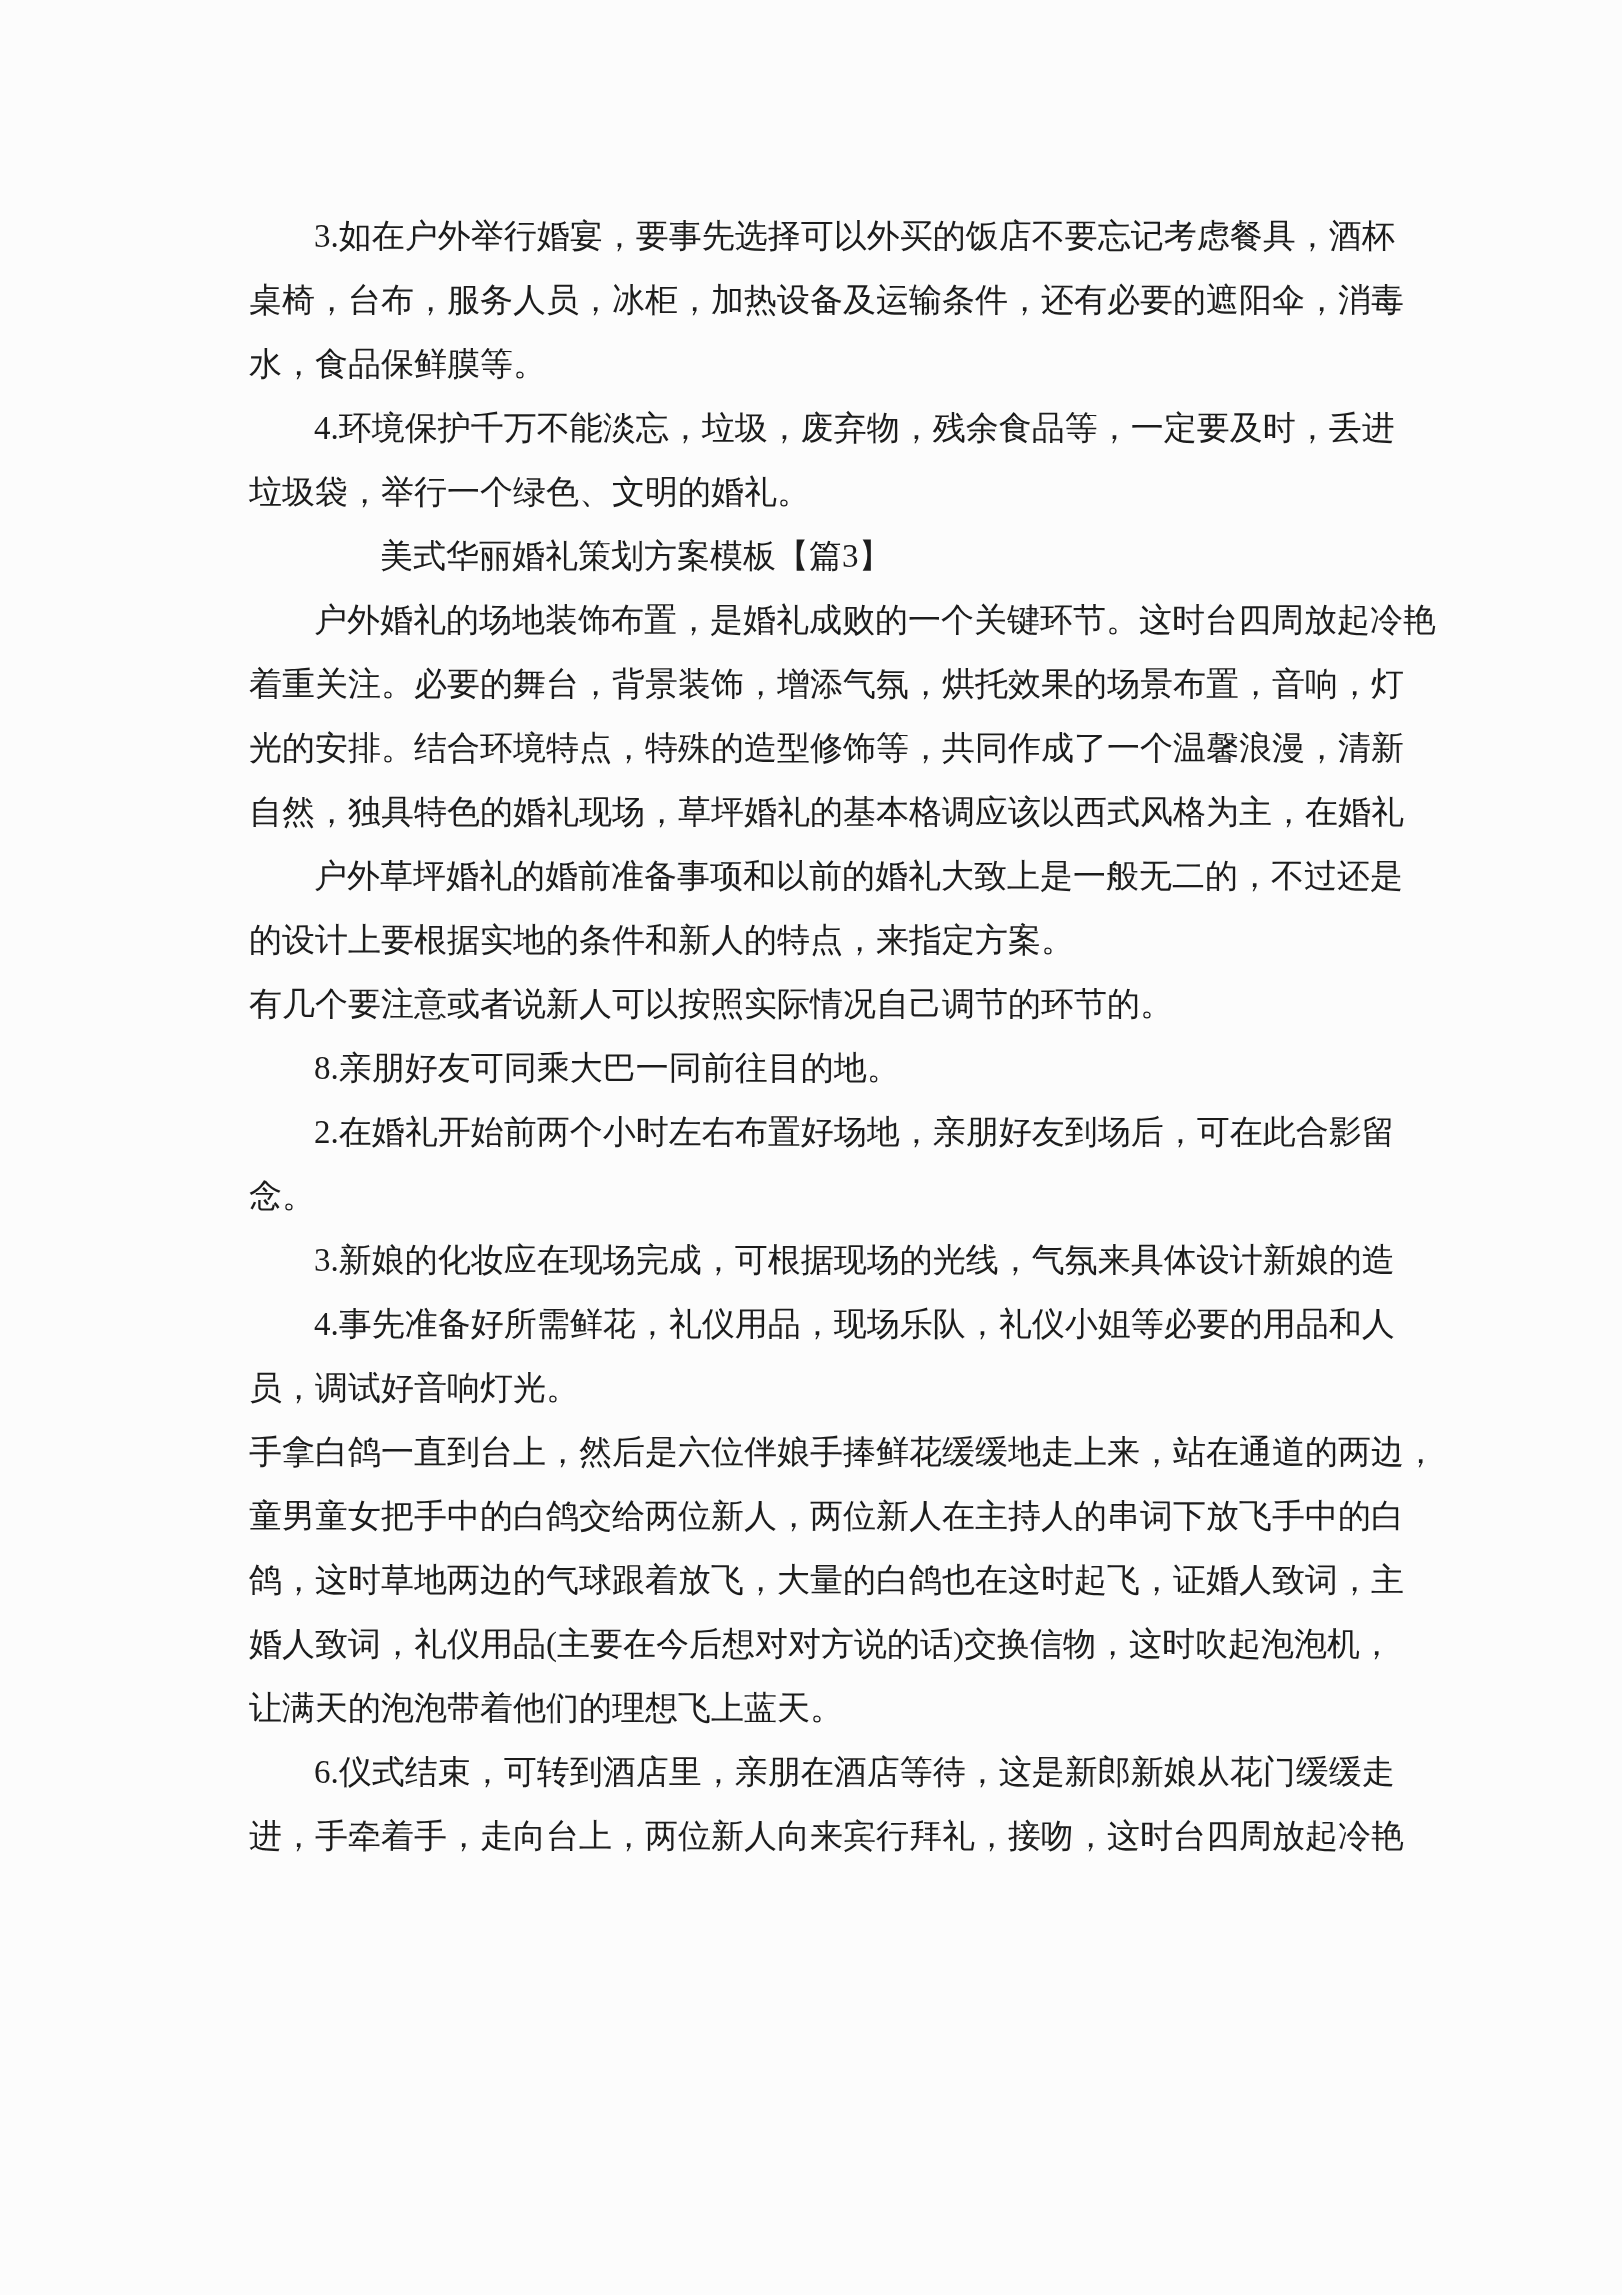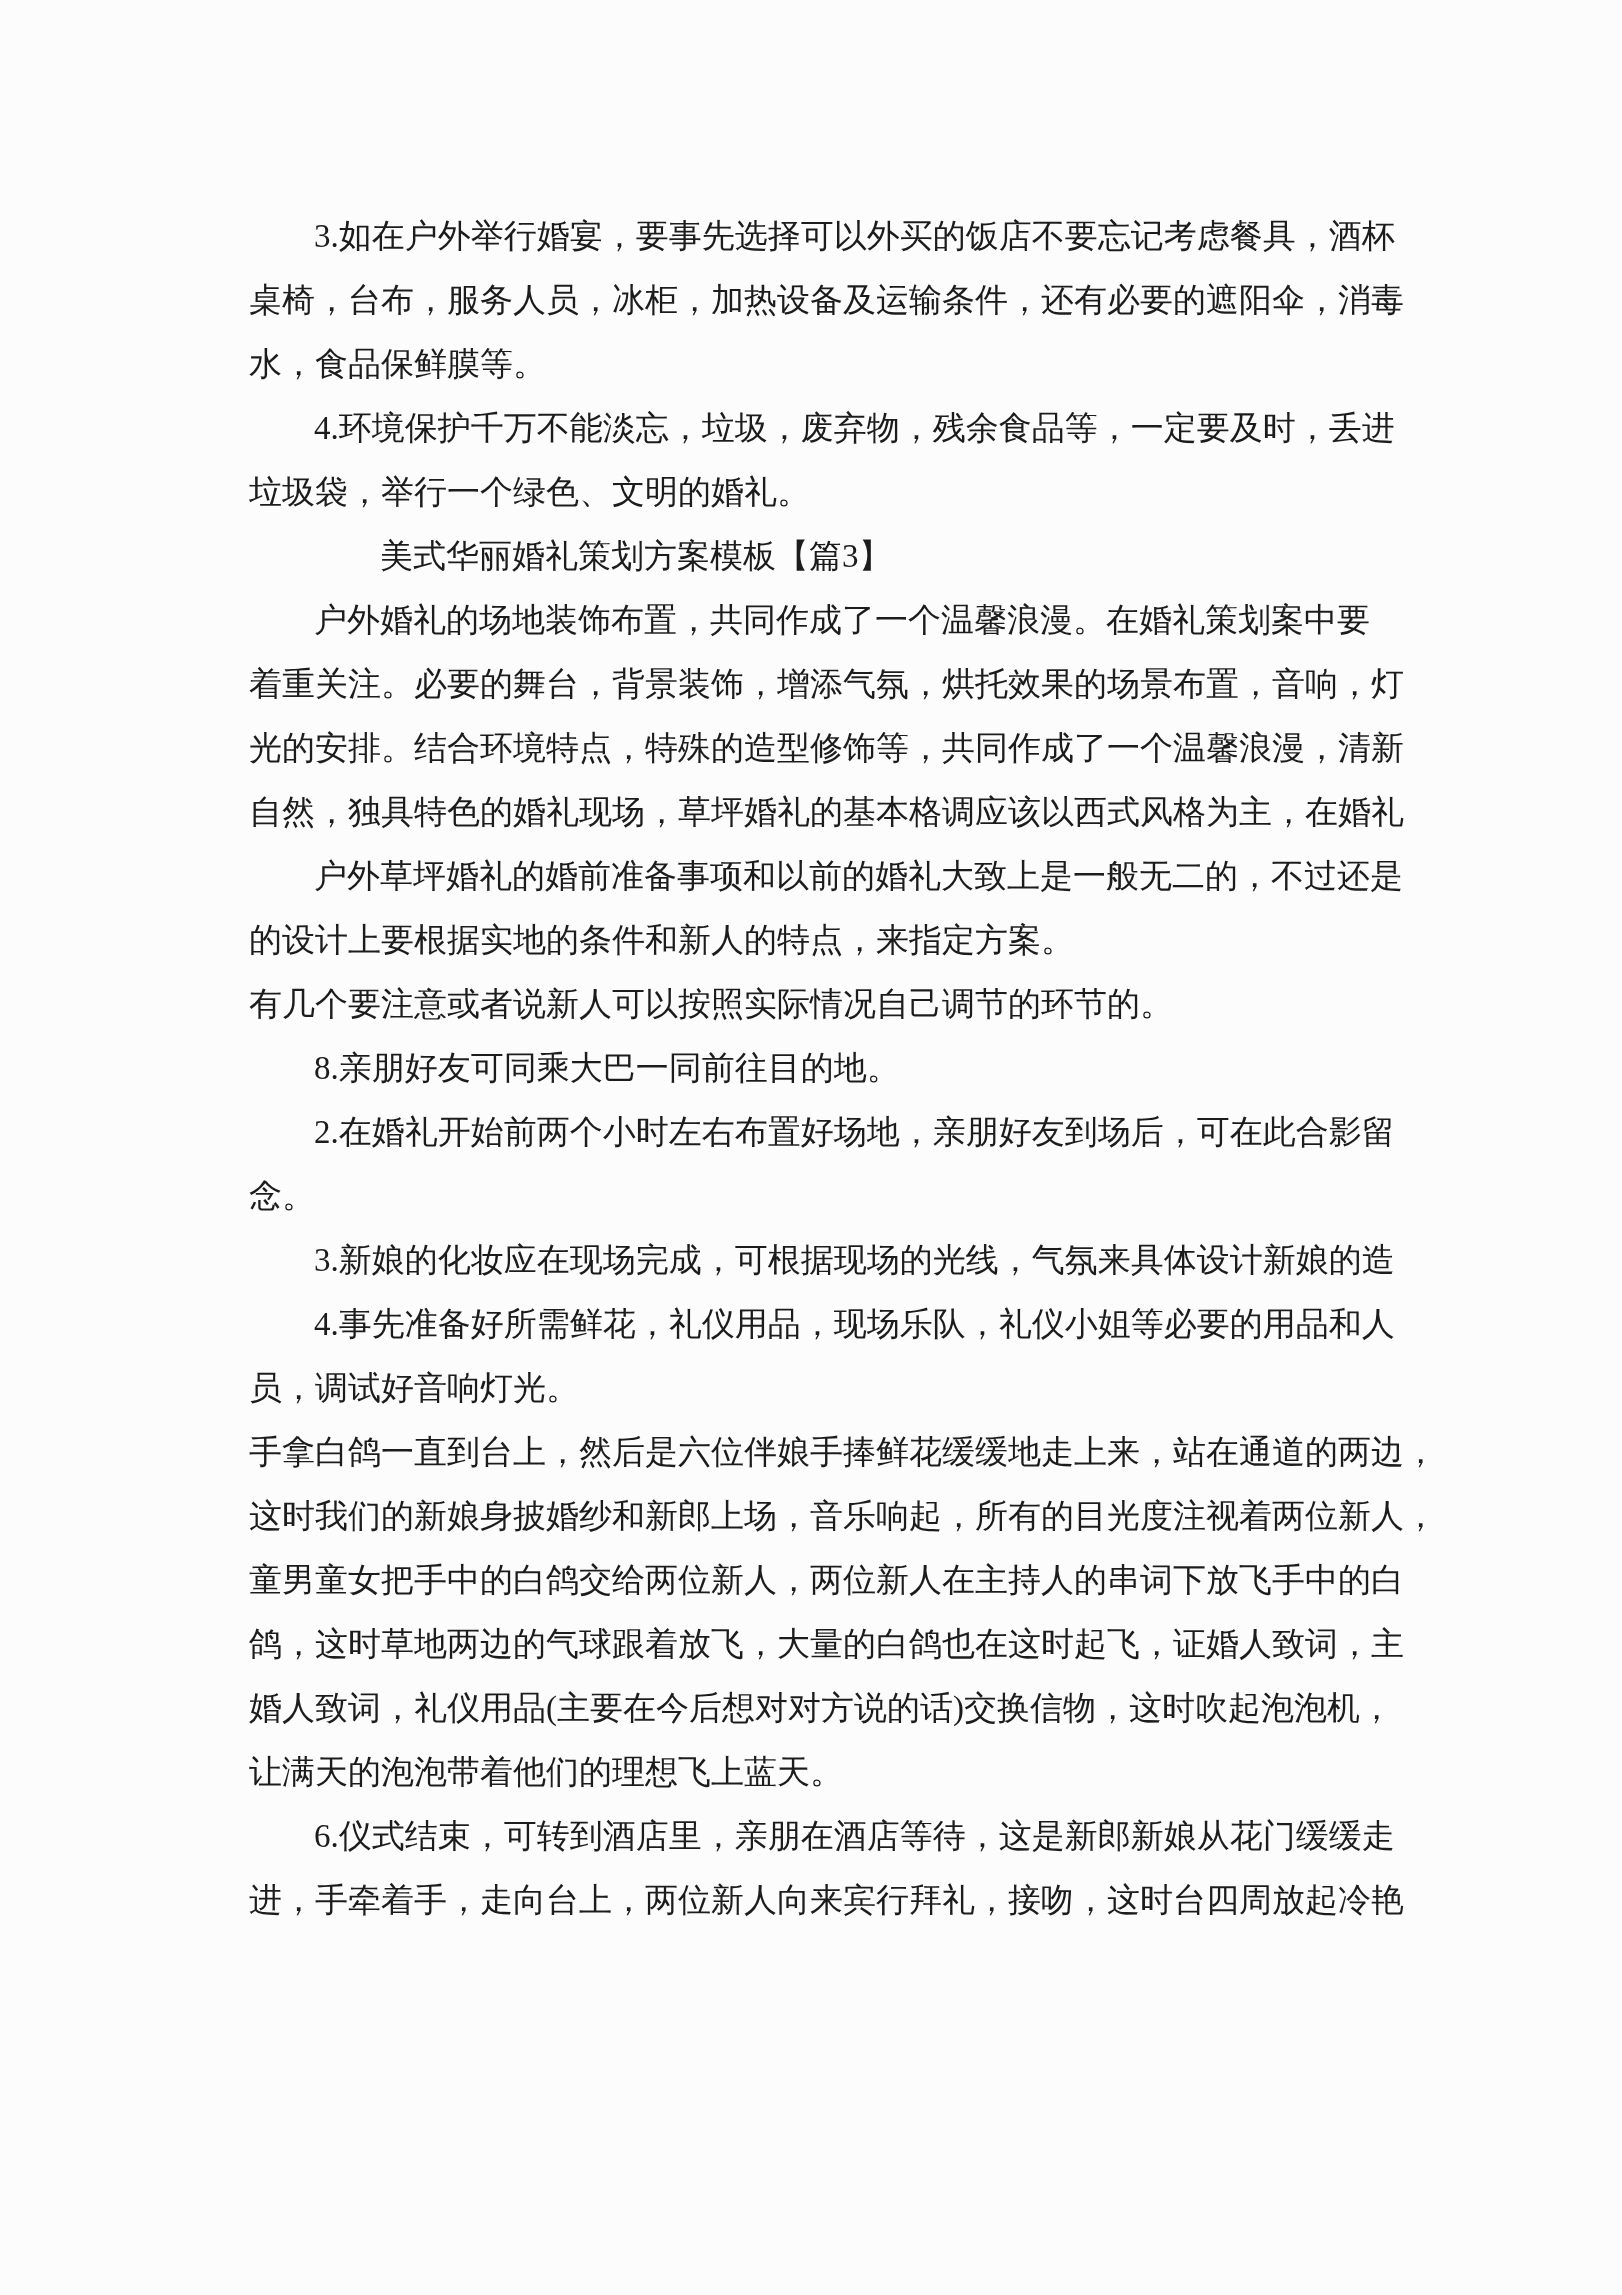--- a/index.html
+++ b/index.html
@@ -45,35 +45,34 @@
 <body style="background: rgb(252, 252, 252);">
 
 <div class="paper" style="background: rgb(252, 252, 252); color: rgb(28, 28, 28);">
   <div class="text-block" id="text-block">
       <div class="line indent-first">3.如在户外举行婚宴，要事先选择可以外买的饭店不要忘记考虑餐具，酒杯</div>
       <div class="line">桌椅，台布，服务人员，冰柜，加热设备及运输条件，还有必要的遮阳伞，消毒</div>
       <div class="line">水，食品保鲜膜等。</div>
       <div class="line indent-first">4.环境保护千万不能淡忘，垃圾，废弃物，残余食品等，一定要及时，丢进</div>
       <div class="line">垃圾袋，举行一个绿色、文明的婚礼。</div>
       <div class="line indent-title">美式华丽婚礼策划方案模板【篇3】</div>
-      <div class="line indent-first">户外婚礼的场地装饰布置，共同作成了一个温馨浪漫。在婚礼策划案中要</div>
+      <div class="line indent-first">户外婚礼的场地装饰布置，是婚礼成败的一个关键环节。这时台四周放起冷艳</div>
       <div class="line">着重关注。必要的舞台，背景装饰，增添气氛，烘托效果的场景布置，音响，灯</div>
       <div class="line">光的安排。结合环境特点，特殊的造型修饰等，共同作成了一个温馨浪漫，清新</div>
       <div class="line">自然，独具特色的婚礼现场，草坪婚礼的基本格调应该以西式风格为主，在婚礼</div>
       <div class="line indent-first">户外草坪婚礼的婚前准备事项和以前的婚礼大致上是一般无二的，不过还是</div>
       <div class="line">的设计上要根据实地的条件和新人的特点，来指定方案。</div>
       <div class="line">有几个要注意或者说新人可以按照实际情况自己调节的环节的。</div>
       <div class="line indent-first">8.亲朋好友可同乘大巴一同前往目的地。</div>
       <div class="line indent-first">2.在婚礼开始前两个小时左右布置好场地，亲朋好友到场后，可在此合影留</div>
       <div class="line">念。</div>
       <div class="line indent-first">3.新娘的化妆应在现场完成，可根据现场的光线，气氛来具体设计新娘的造</div>
       <div class="line indent-first">4.事先准备好所需鲜花，礼仪用品，现场乐队，礼仪小姐等必要的用品和人</div>
       <div class="line">员，调试好音响灯光。</div>
       <div class="line">手拿白鸽一直到台上，然后是六位伴娘手捧鲜花缓缓地走上来，站在通道的两边，</div>
-      <div class="line">这时我们的新娘身披婚纱和新郎上场，音乐响起，所有的目光度注视着两位新人，</div>
       <div class="line">童男童女把手中的白鸽交给两位新人，两位新人在主持人的串词下放飞手中的白</div>
       <div class="line">鸽，这时草地两边的气球跟着放飞，大量的白鸽也在这时起飞，证婚人致词，主</div>
       <div class="line">婚人致词，礼仪用品(主要在今后想对对方说的话)交换信物，这时吹起泡泡机，</div>
       <div class="line">让满天的泡泡带着他们的理想飞上蓝天。</div>
       <div class="line indent-first">6.仪式结束，可转到酒店里，亲朋在酒店等待，这是新郎新娘从花门缓缓走</div>
       <div class="line">进，手牵着手，走向台上，两位新人向来宾行拜礼，接吻，这时台四周放起冷艳</div>
     </div>
 </div>
 
 

